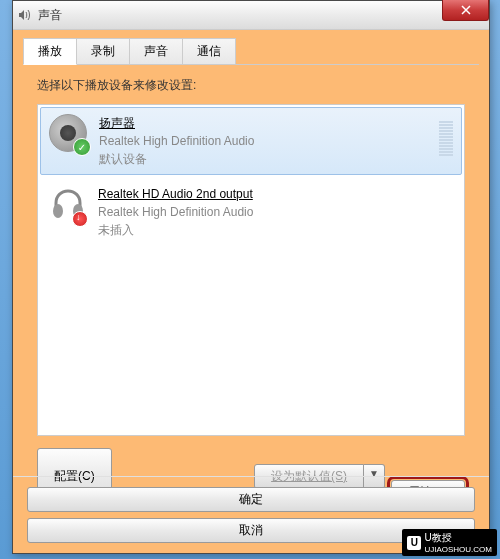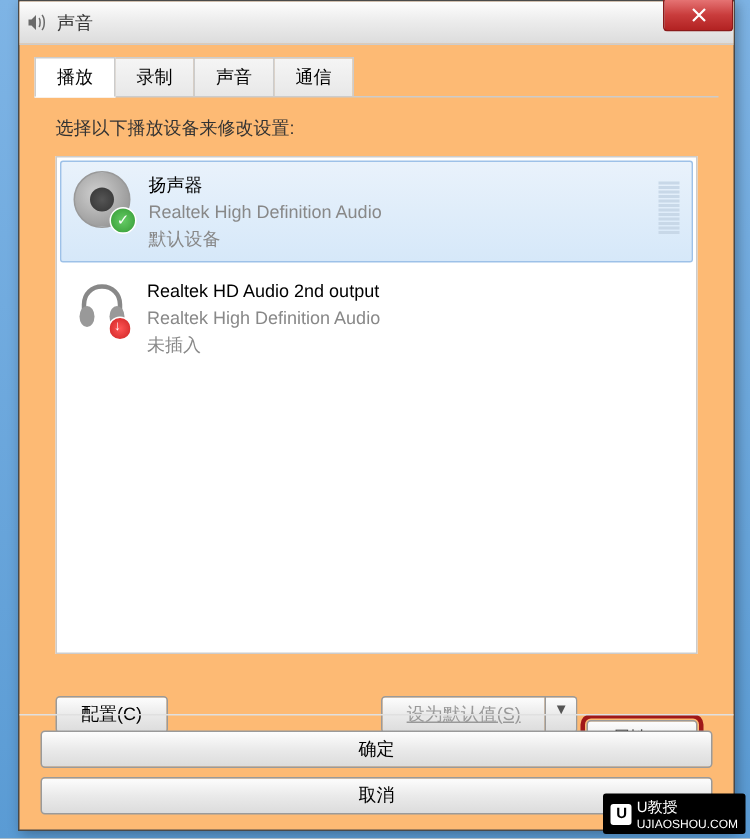--- a/index.html
+++ b/index.html
@@ -171,20 +171,21 @@
   top: 0;
   left: 3px;
 }
 .device-info {
   flex: 1;
   line-height: 1.5;
 }
 .device-name {
   color: #000;
   font-size: 12px;
+  text-decoration: underline;
 }
 .device-desc {
   color: #888;
   font-size: 12px;
 }
 .device-status {
   color: #888;
   font-size: 12px;
 }
 .level-meter {
@@ -196,21 +197,20 @@
   gap: 1px;
 }
 .level-bar {
   height: 2px;
   background: #c8d8e8;
 }
 .button-row {
   display: flex;
   justify-content: space-between;
   margin-top: 12px;
-  align-items: center;
   gap: 18px;
 }
 .button-row-right {
   display: flex;
   gap: 6px;
   align-items: center;
 }
 .winbtn {
   padding: 3px 16px;
   border: 1px solid #9a9a9a;

